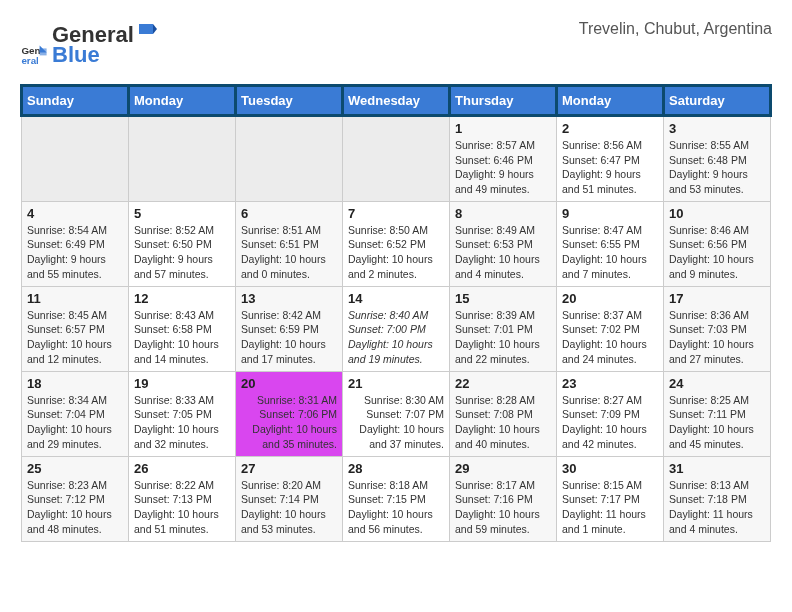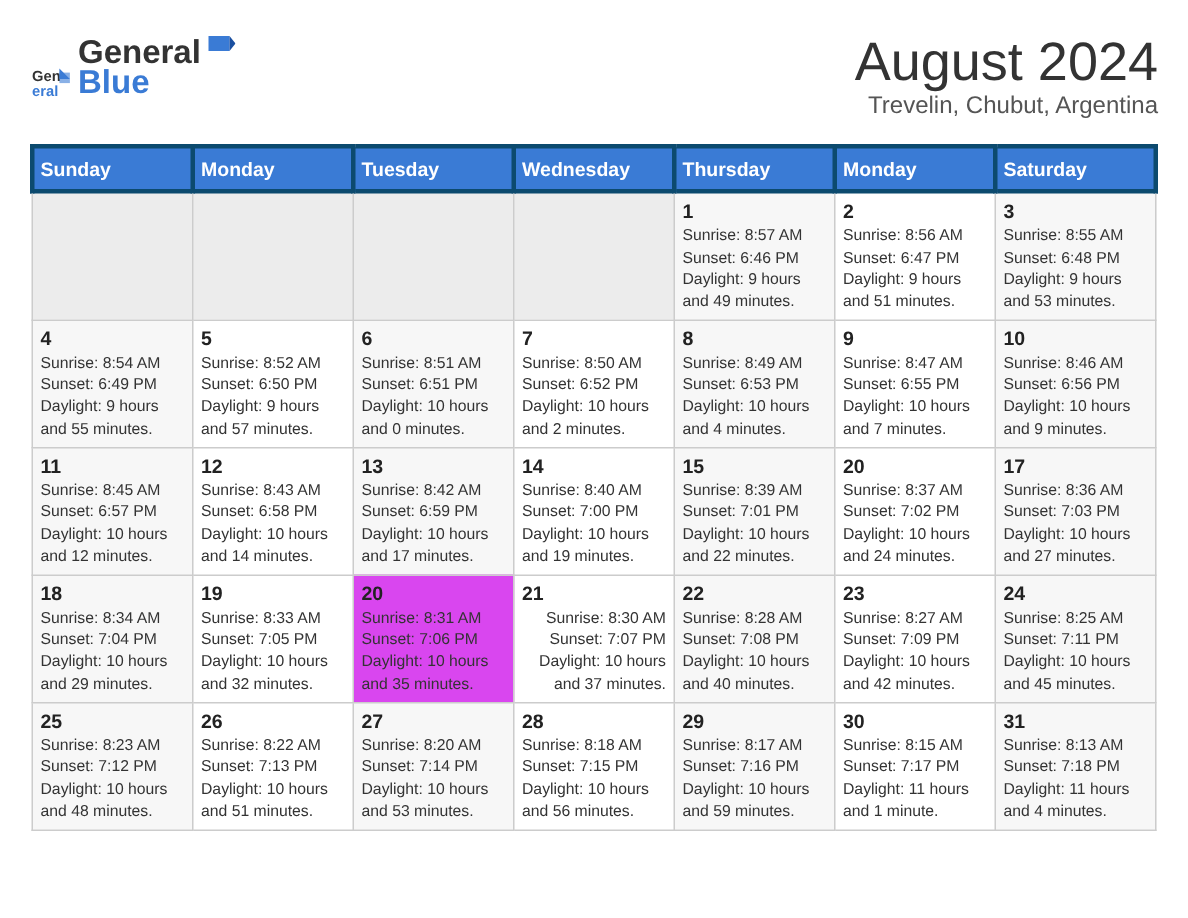--- a/index.html
+++ b/index.html
@@ -108,21 +108,20 @@
         <span style="font-size:22px; font-weight:bold; color:#333;">General</span>
         <svg width="22" height="22" viewBox="0 0 22 22" style="margin: 0 1px;">
           <polygon points="4,4 18,4 18,14 4,14" fill="#3a7bd5"></polygon>
           <polygon points="18,4 22,9 18,14" fill="#1a4fa0"></polygon>
         </svg>
       </div>
       <div style="font-size:22px; font-weight:bold; color:#3a7bd5; margin-top:-6px;">Blue</div>
     </div>
   </div>
   <div class="title-area">
-    <div class="month-year">August 2024</div>
     <div class="location">Trevelin, Chubut, Argentina</div>
   </div>
 </div>
 
 <table>
   <thead>
     <tr>
     <th>Sunday</th>
         <th>Monday</th>
         <th>Tuesday</th>
@@ -228,21 +227,21 @@
         </td>
         <td style="background: rgb(247, 247, 247);">
           <span class="day-number">13</span>
           <div class="day-info" style="white-space: pre-line;">Sunrise: 8:42 AM
 Sunset: 6:59 PM
 Daylight: 10 hours
 and 17 minutes.</div>
         </td>
         <td style="background: rgb(255, 255, 255);">
           <span class="day-number">14</span>
-          <div class="day-info" style="white-space: pre-line;">Sunrise: 8:40 AM
+          <div class="day-info" style="white-space: pre-line; font-style: italic;">Sunrise: 8:40 AM
 Sunset: 7:00 PM
 Daylight: 10 hours
 and 19 minutes.</div>
         </td>
         <td style="background: rgb(247, 247, 247);">
           <span class="day-number">15</span>
           <div class="day-info" style="white-space: pre-line;">Sunrise: 8:39 AM
 Sunset: 7:01 PM
 Daylight: 10 hours
 and 22 minutes.</div>
@@ -272,21 +271,21 @@
         </td>
         <td style="background: rgb(255, 255, 255);">
           <span class="day-number">19</span>
           <div class="day-info" style="white-space: pre-line;">Sunrise: 8:33 AM
 Sunset: 7:05 PM
 Daylight: 10 hours
 and 32 minutes.</div>
         </td>
         <td style="background: #d946ef;">
           <span class="day-number">20</span>
-          <div class="day-info" style="white-space: pre-line;">Sunrise: 8:31 AM
+          <div class="day-info" style="white-space: pre-line; text-align: right;">Sunrise: 8:31 AM
 Sunset: 7:06 PM
 Daylight: 10 hours
 and 35 minutes.</div>
         </td>
         <td style="background: rgb(255, 255, 255);">
           <span class="day-number">21</span>
           <div class="day-info" style="white-space: pre-line; text-align: right;">Sunrise: 8:30 AM
 Sunset: 7:07 PM
 Daylight: 10 hours
 and 37 minutes.</div>

